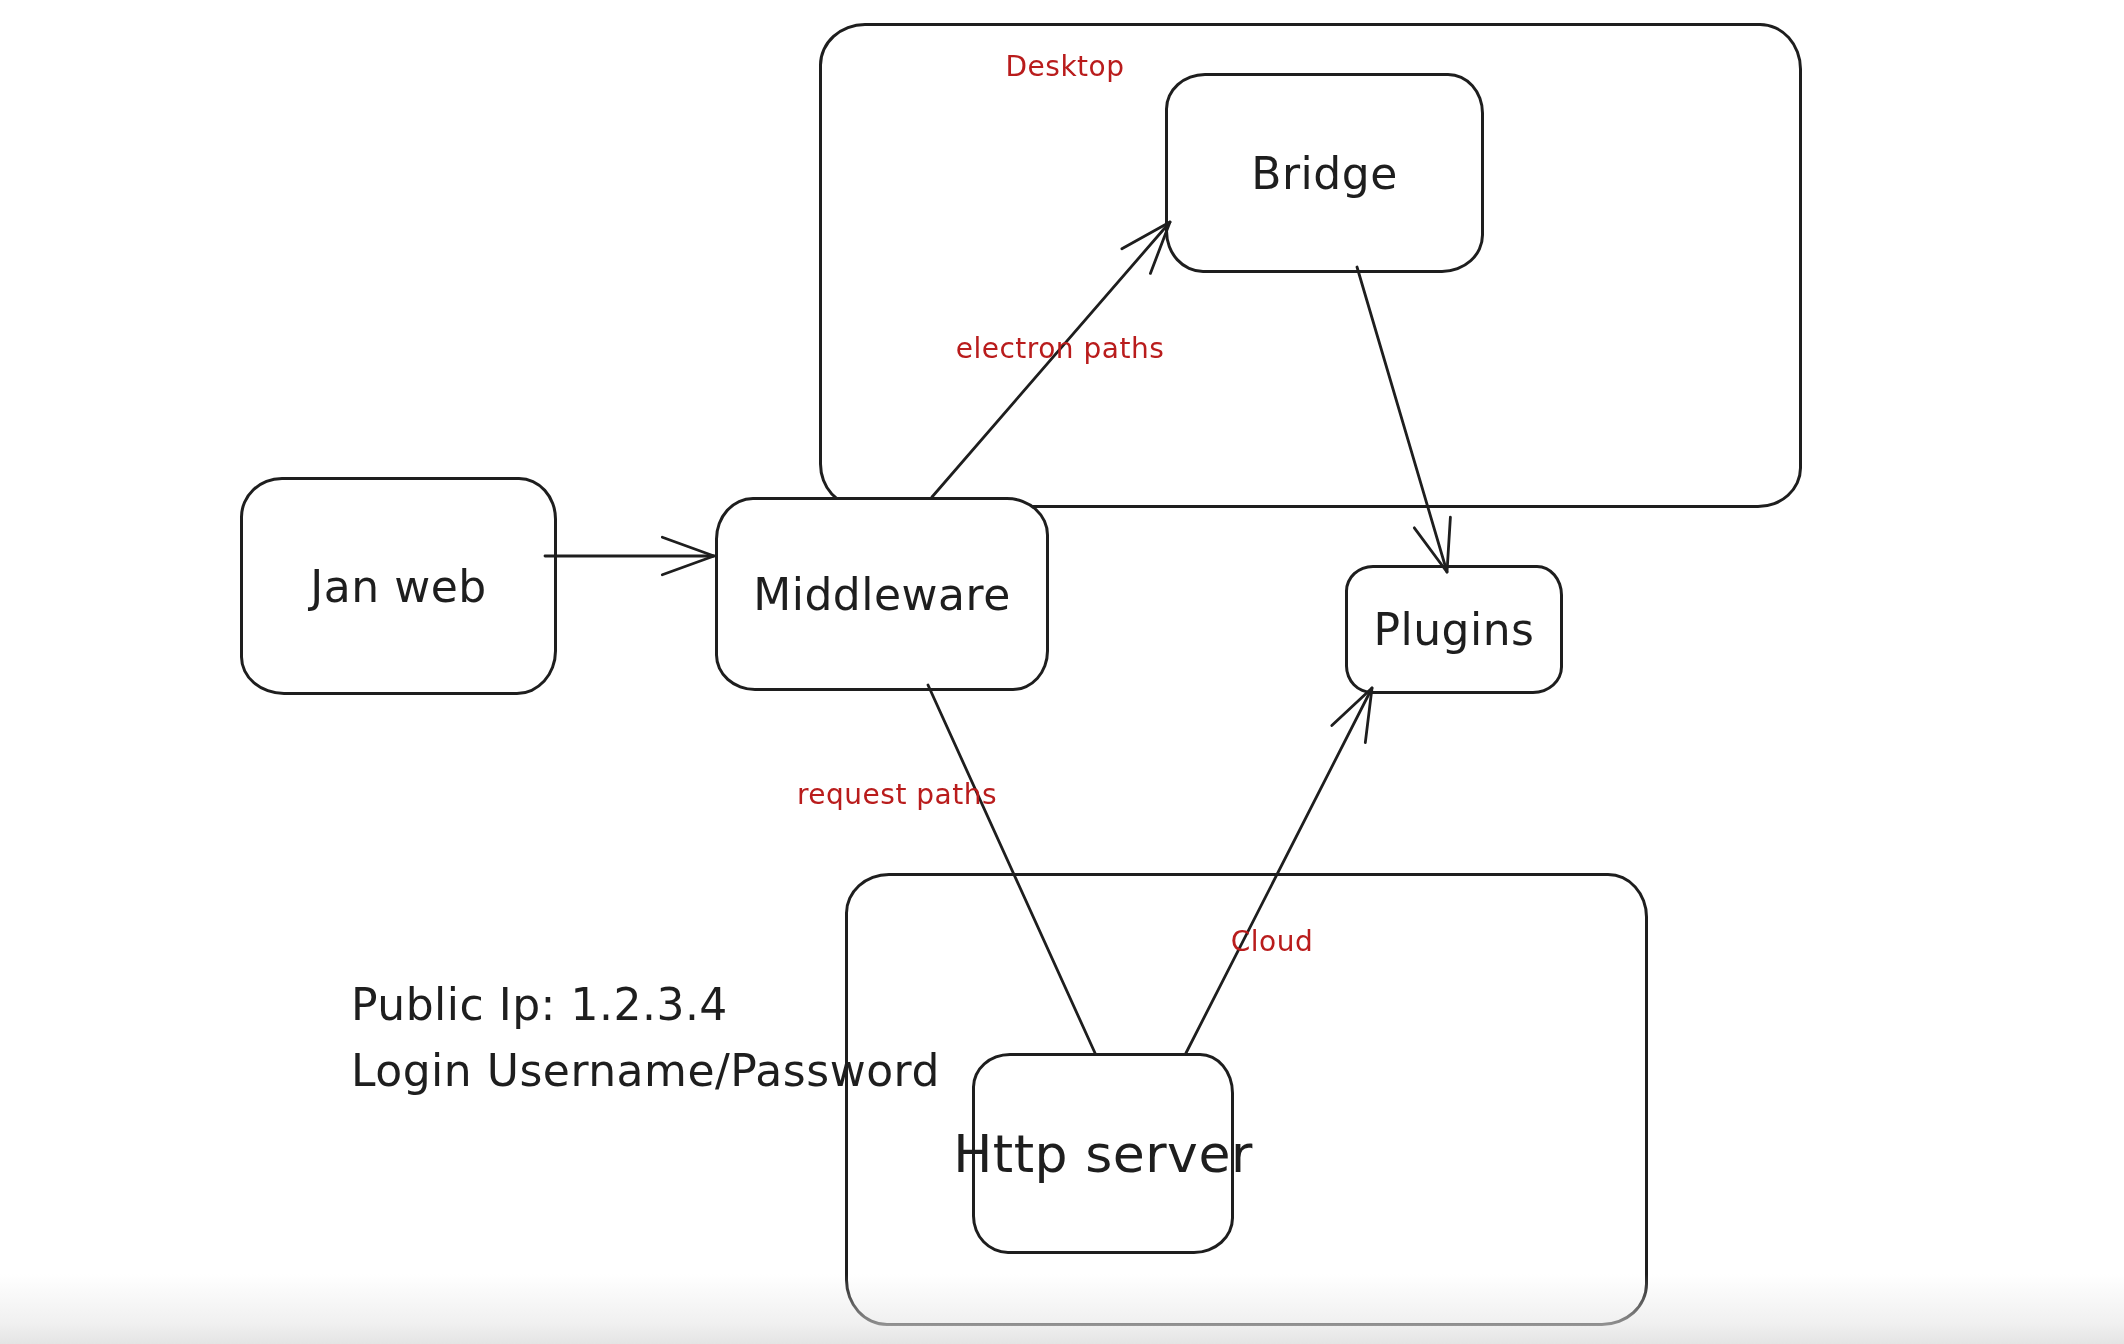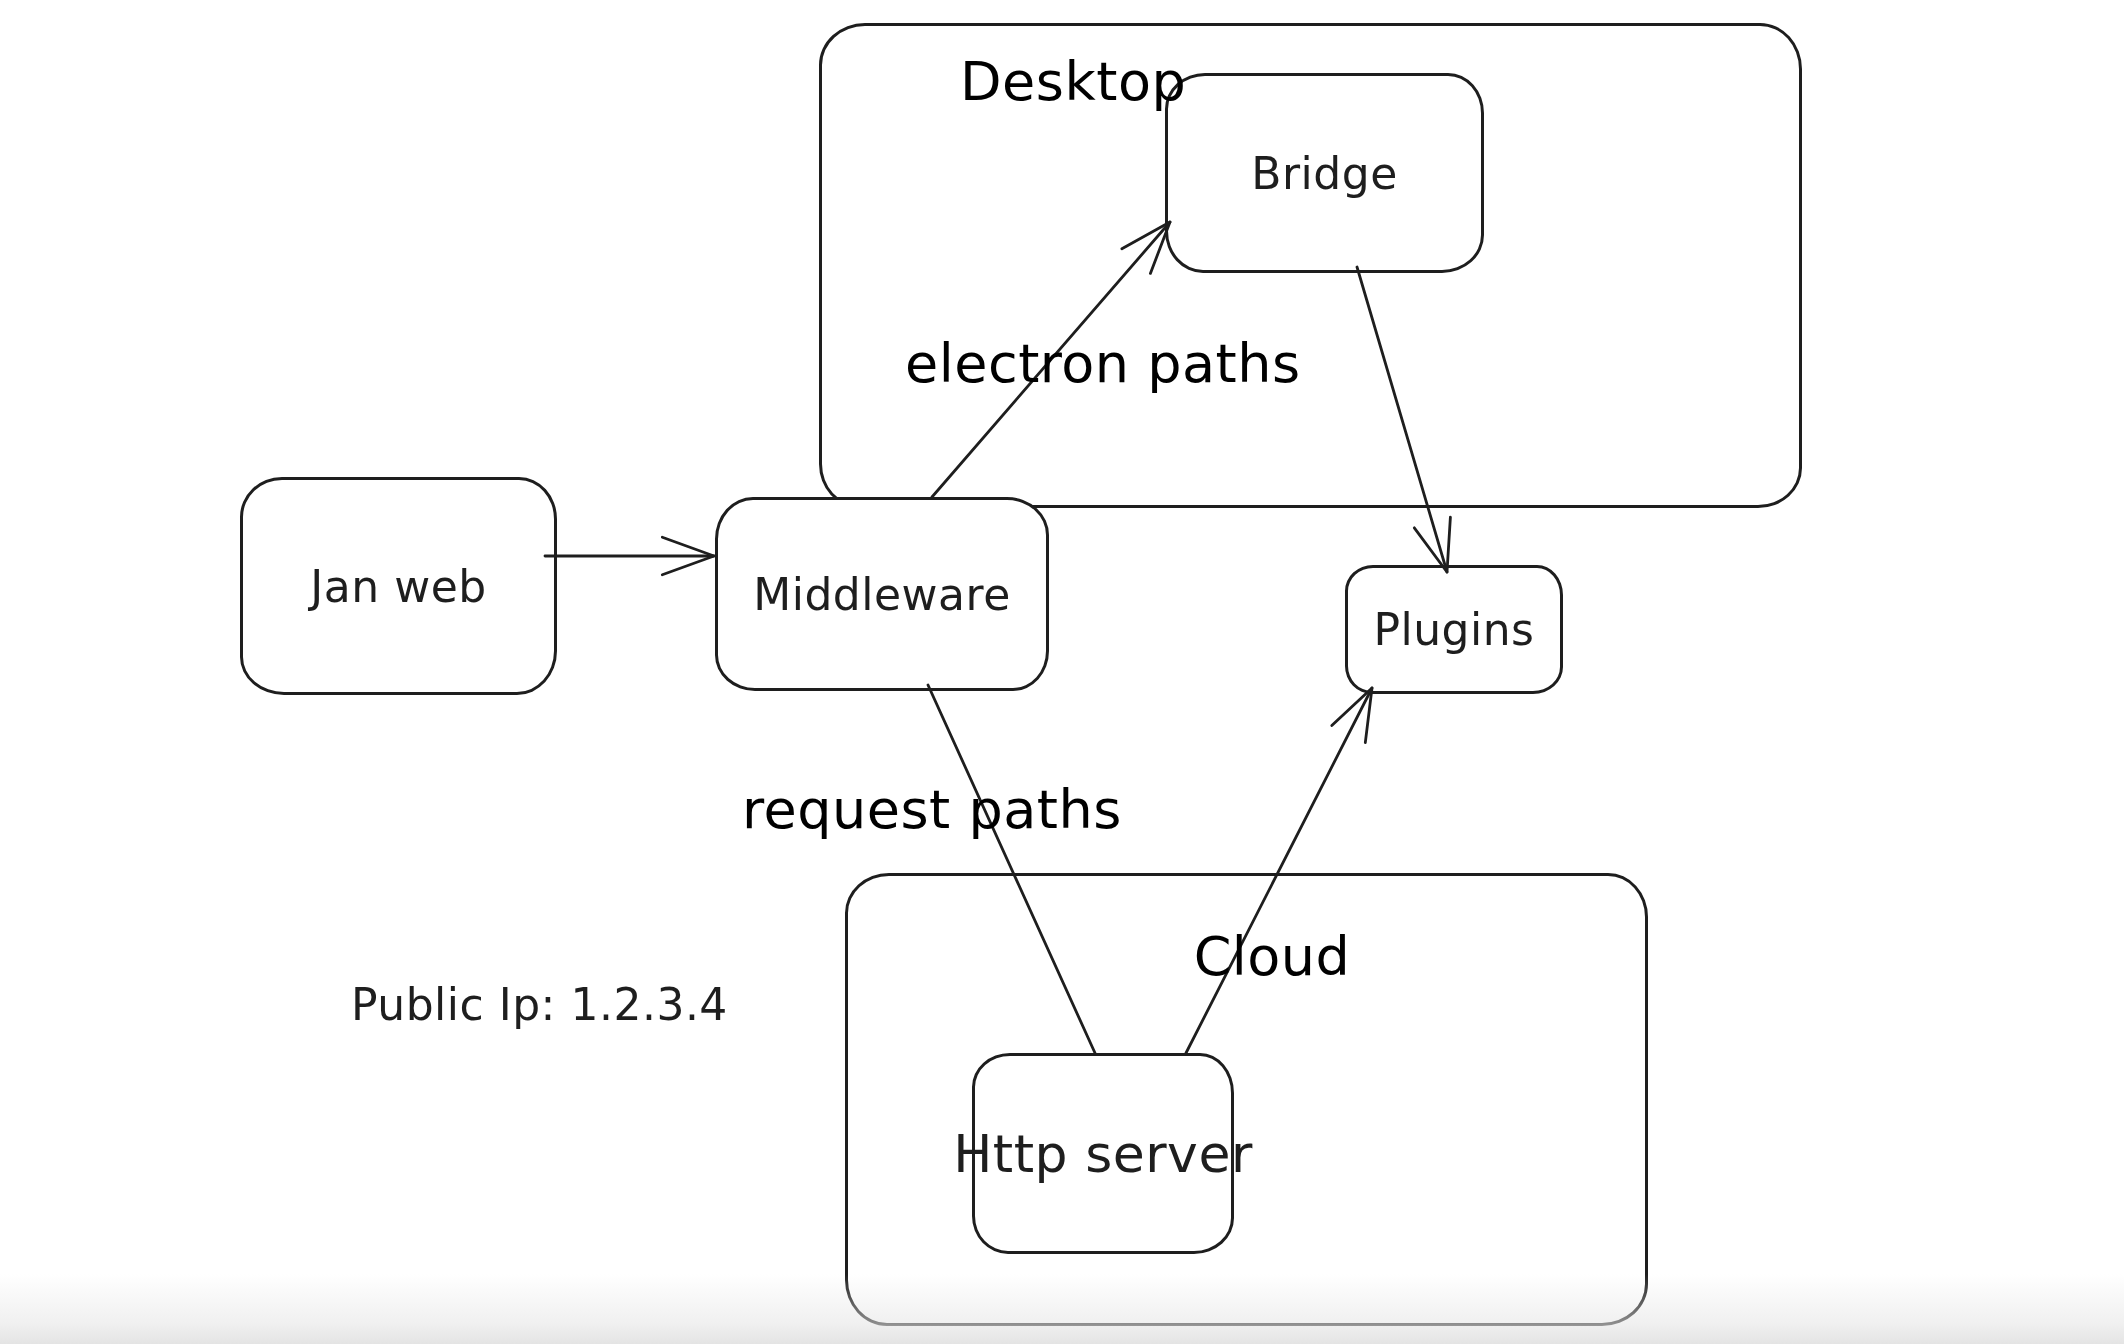--- a/index.html
+++ b/index.html
@@ -51,24 +51,24 @@
   .jan-web     { left: 240px;  top: 477px;  width: 311px; height: 212px; border-radius: 42px 38px 40px 44px / 40px 42px 44px 38px; }
   .middleware  { left: 715px;  top: 497px;  width: 328px; height: 188px; border-radius: 38px 42px 36px 40px / 42px 38px 40px 36px; }
   .bridge      { left: 1165px; top: 73px;   width: 313px; height: 194px; border-radius: 40px 36px 42px 38px / 36px 40px 38px 42px; }
   .plugins     { left: 1345px; top: 565px;  width: 212px; height: 123px; border-radius: 28px 26px 30px 27px / 26px 30px 27px 28px; }
   .http-server { left: 972px;  top: 1053px; width: 256px; height: 195px; border-radius: 38px 34px 40px 36px / 34px 40px 36px 38px; }
   .http-server .node-label { font-size: 52px; }
   
   .free-label {
     position: absolute;
     z-index: 3;
-    font-size: 54px;
+    font-size: 28px;
     letter-spacing: 0.5px;
     white-space: nowrap;
-    color: #000000;
+    color: #b91c1c;
   }
   .desktop-label  { left: 960px;  top: 50px;  width: 210px; text-align: center; }
   .cloud-label    { left: 1172px; top: 925px; width: 200px; text-align: center; }
   .electron-apis  { left: 905px;  top: 332px; width: 310px; text-align: center; }
   .request-paths  { left: 742px;  top: 778px; width: 310px; text-align: center; }
   .annotation-block {
     position: absolute;
     left: 351px; top: 948px;
     z-index: 3;
     font-size: 44px;
@@ -153,17 +153,18 @@
   </div>
   <div class="node http-server">
     <span class="node-label">Http server</span>
   </div>
 
   <div class="free-label electron-apis">electron paths</div>
   <div class="free-label request-paths">request paths</div>
 
   <div class="annotation-block">
     <div>Public Ip: 1.2.3.4</div>
+    <div>Login Username/Password</div>
   </div>
 
   <div class="bottom-fade"></div>
 
 </div>
 
 </body></html>

